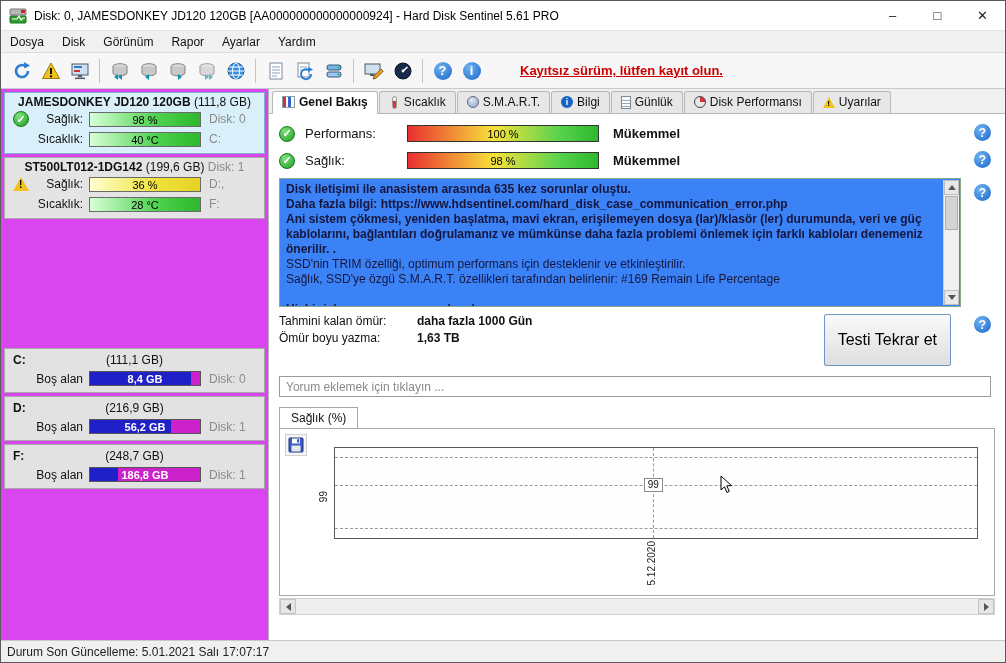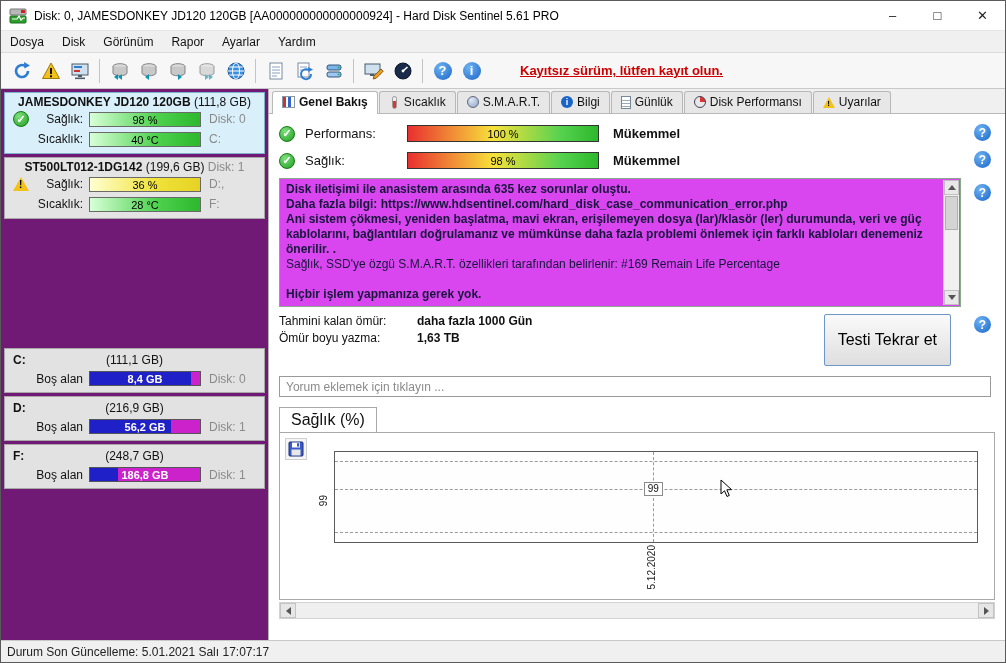--- a/index.html
+++ b/index.html
@@ -20,21 +20,21 @@
 
   
   .toolbar { height:36px; background:#f7f7f7; border-bottom:1px solid #c9c9c9; display:flex; align-items:center; padding:0 6px; flex:none; }
   .tool-btn { width:27px; height:27px; display:flex; align-items:center; justify-content:center; border:1px solid transparent; border-radius:2px; margin:0 1px; position:relative; }
   .tool-sep { width:1px; height:24px; background:#c4c4c4; margin:0 5px; flex:none; }
   .register-link { color:#cc0000; font-weight:bold; text-decoration:underline; margin-left:34px; font-size:13px; white-space:nowrap; }
   .round-glyph { width:18px; height:18px; border-radius:50%; background:radial-gradient(circle at 35% 30%, #6db3f2, #1a64c8); color:#fff; font-weight:bold; font-size:13px; display:flex; align-items:center; justify-content:center; }
 
   
   .content { flex:1; display:flex; min-height:0; }
-  .sidebar { width:268px; flex:none; border-right:1px solid #b4b4b4; background:#701a75; padding:3px; display:flex; flex-direction:column; }
+  .sidebar { width:268px; flex:none; border-right:1px solid #b4b4b4; background:#d946ef; padding:3px; display:flex; flex-direction:column; }
 
   .disk-panel { border:1px solid #7fb2cc; background:#d9effa; padding:2px 4px 4px; margin-bottom:3px; }
   .disk-panel.warn { border-color:#a8a8a8; background:#e4e4e4; }
   .disk-header { text-align:center; white-space:nowrap; overflow:hidden; }
   .disk-header b { font-size:12px; }
   .hdr-note { color:#8a8a8a; }
   .disk-row { display:flex; align-items:center; height:20px; }
   .statcell { width:24px; display:flex; justify-content:center; flex:none; }
   .row-label { width:56px; text-align:right; padding-right:6px; flex:none; }
   .meter { width:112px; height:15px; border:1px solid #6a6a6a; text-align:center; font-size:11px; line-height:14px; color:#000; flex:none; }
@@ -65,41 +65,41 @@
   .main-body { flex:1; padding:6px 10px 4px 10px; position:relative; min-height:0; }
 
   .stat-row { display:flex; align-items:center; height:27px; position:relative; padding-right:34px; }
   .stat-ic { width:26px; flex:none; display:flex; }
   .stat-label { width:102px; flex:none; font-size:13px; }
   .gradbar { width:192px; height:17px; border:1px solid #333; background:linear-gradient(to right,#e83030,#f7e23a 45%,#57d24f 80%,#2db82d); text-align:center; font-size:11px; line-height:16px; color:#000; flex:none; }
   .rating { font-weight:bold; font-size:13px; margin-left:14px; }
   .help-abs { position:absolute; right:4px; top:4px; }
 
   .msg-row { position:relative; padding-right:34px; margin-top:4px; }
-  .msgbox { border:1px solid #8aa88a; background:#d946ef; height:129px; padding:3px 22px 3px 6px; position:relative; overflow:hidden; line-height:15px; font-size:12px; color:#16163c; }
+  .msgbox { border:1px solid #8aa88a; background:#3b82f6; height:129px; padding:3px 22px 3px 6px; position:relative; overflow:hidden; line-height:15px; font-size:12px; color:#16163c; }
   .msgbox .b { font-weight:bold; }
   .msg-gap { height:15px; }
   .vscroll { position:absolute; top:1px; right:1px; bottom:1px; width:16px; background:#f0f0f0; border-left:1px solid #cfcfcf; }
   .vs-btn { position:absolute; left:0; width:15px; height:15px; background:#e8e8e8; border:1px solid #c0c0c0; display:flex; align-items:center; justify-content:center; }
   .vs-up { top:0; } .vs-down { bottom:0; }
   .tri-up { width:0;height:0;border-left:4px solid transparent;border-right:4px solid transparent;border-bottom:5px solid #555; }
   .tri-down { width:0;height:0;border-left:4px solid transparent;border-right:4px solid transparent;border-top:5px solid #555; }
   .vs-thumb { position:absolute; left:1px; top:16px; width:13px; height:34px; background:#d4d4d4; border:1px solid #b0b0b0; }
 
   .info-section { position:relative; margin-top:7px; padding-right:34px; height:55px; }
   .info-row { height:17px; display:flex; }
   .info-label { width:138px; flex:none; }
   .info-value { font-weight:bold; }
   .retest-btn { position:absolute; right:44px; top:0; padding:16px 13px; border:1px solid #6f96c8; border-radius:2px; background:linear-gradient(#fafafa,#dedede); font-size:16px; font-family:inherit; }
 
   .comment-input { margin-top:7px; width:calc(100% - 4px); height:21px; border:1px solid #9a9a9a; padding:2px 6px; font-family:inherit; font-size:12px; color:#444; }
   .comment-input::placeholder { color:#8a8a8a; opacity:1; }
 
   .chart-section { margin-top:9px; }
-  .chart-tab { display:inline-block; border:1px solid #a8a8a8; border-bottom:1px solid #fff; background:#fff; padding:3px 11px; position:relative; top:1px; font-size:16px; }
+  .chart-tab { display:inline-block; border:1px solid #a8a8a8; border-bottom:1px solid #fff; background:#fff; padding:3px 11px; position:relative; top:1px; font-size:12px; }
   .chart-panel { border:1px solid #a8a8a8; background:#fff; height:168px; position:relative; }
   .save-btn { position:absolute; left:5px; top:5px; width:22px; height:22px; display:flex; align-items:center; justify-content:center; border:1px solid #cfcfcf; background:#f5f5f5; }
   .plot { position:absolute; left:54px; top:18px; right:16px; bottom:56px; border:1px solid #5a5a5a; background:#fefefe; }
   .dash-h { position:absolute; left:0; right:0; border-top:1px dashed #9a9a9a; }
   .dash-v { position:absolute; top:0; bottom:0; border-left:1px dashed #9a9a9a; }
   .pt-label { position:absolute; background:#fff; border:1px solid #8a8a8a; font-size:10px; padding:0 3px; line-height:12px; color:#111; }
   .vtext { writing-mode:vertical-rl; transform:rotate(180deg); font-size:10px; color:#222; }
   .ytick { position:absolute; left:38px; top:62px; }
   .xdate { position:absolute; top:calc(100% + 3px); }
   .cursor-arrow { position:absolute; }
@@ -418,20 +418,21 @@
           <span class="rating">Mükemmel</span>
           <span class="help-abs round-glyph" style="width:17px;height:17px;font-size:12px;">?</span>
         </div>
 
         
         <div class="msg-row">
           <div class="msgbox">
             <div class="b">Disk iletişimi ile anasistem arasında 635 kez sorunlar oluştu.</div>
             <div class="b">Daha fazla bilgi: https://www.hdsentinel.com/hard_disk_case_communication_error.php</div>
             <div class="b">Ani sistem çökmesi, yeniden başlatma, mavi ekran, erişilemeyen dosya (lar)/klasör (ler) durumunda, veri ve güç kablolarını, bağlantıları doğrulamanız ve mümkünse daha fazla problemi önlemek için farklı kabloları denemeniz önerilir. .</div>
+            <div>SSD'nin TRIM özelliği, optimum performans için desteklenir ve etkinleştirilir.</div>
             <div>Sağlık, SSD'ye özgü S.M.A.R.T. özellikleri tarafından belirlenir: #169 Remain Life Percentage</div>
             <div class="msg-gap"></div>
             <div class="b">Hiçbir işlem yapmanıza gerek yok.</div>
             <div class="vscroll">
               <div class="vs-btn vs-up">
                   <span class="tri-up"></span>
                 </div>
               <div class="vs-thumb"></div>
               <div class="vs-btn vs-down">
                   <span class="tri-down"></span>

